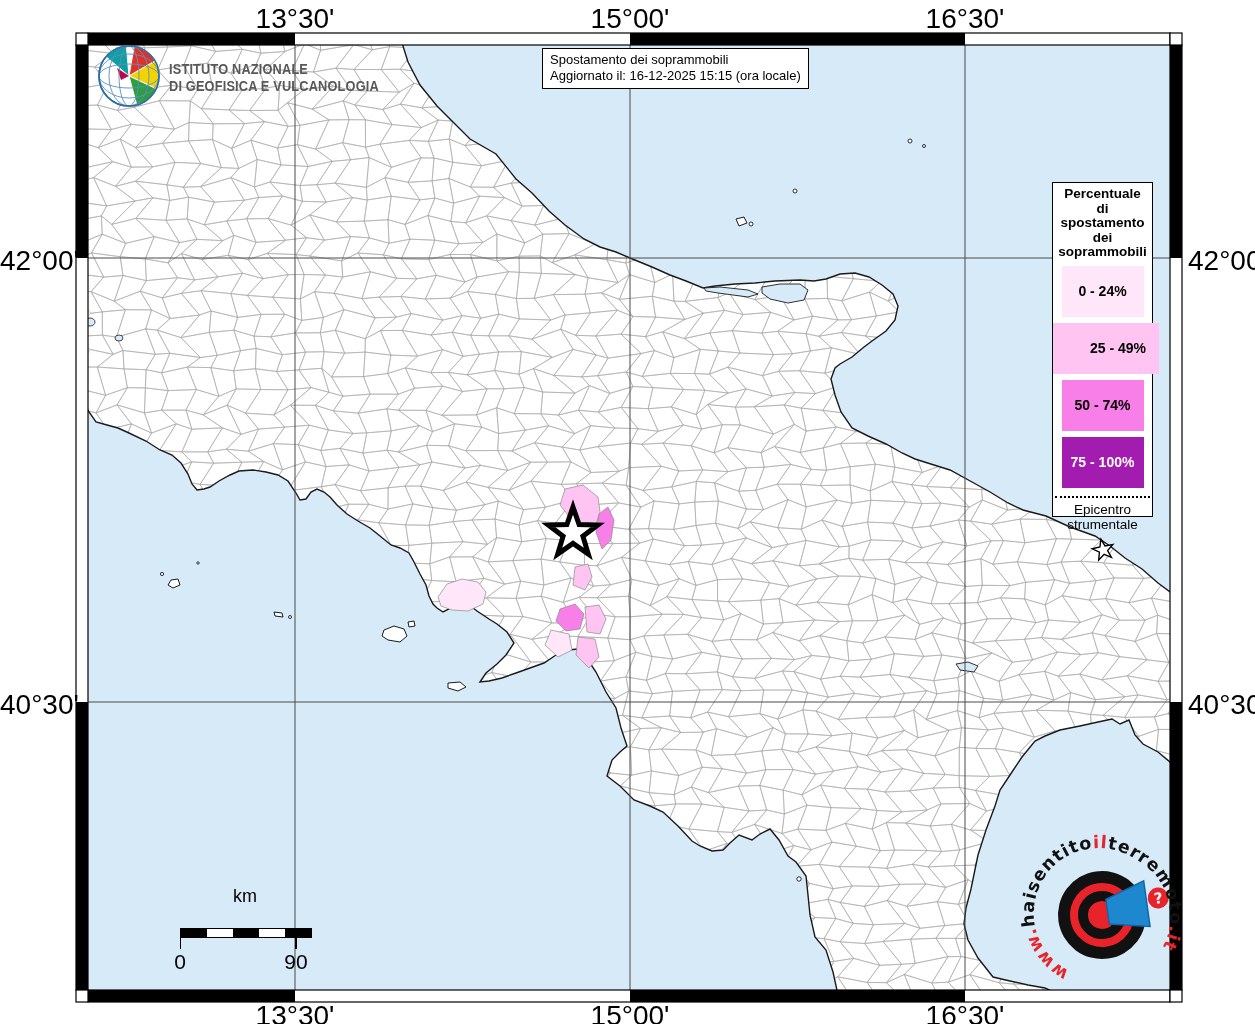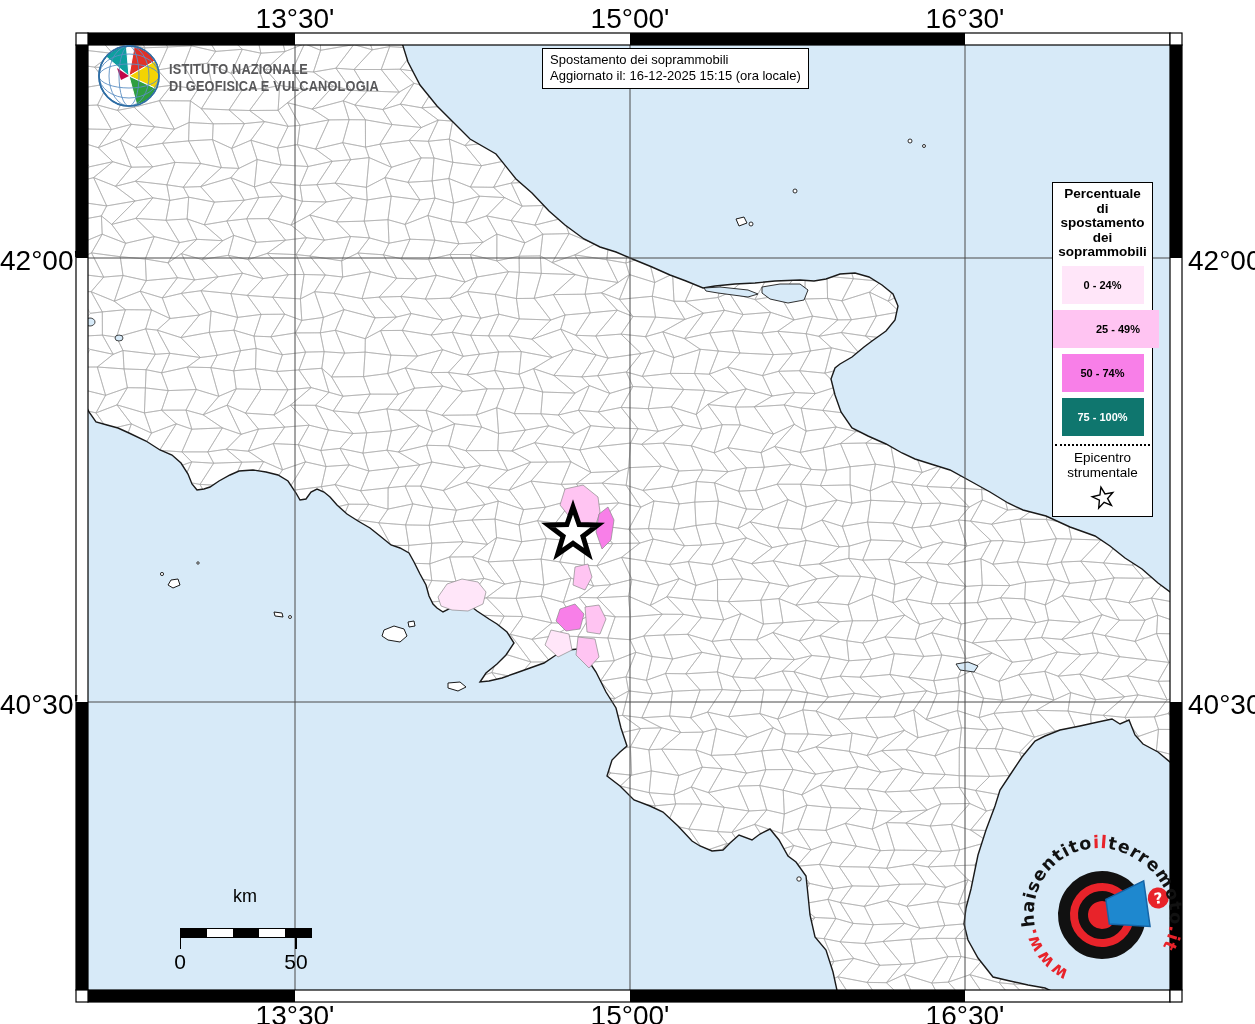--- a/index.html
+++ b/index.html
@@ -21,22 +21,22 @@
   
   .ingv{position:absolute;left:97px;top:44px;display:flex;align-items:center;}
   .ingv-text{margin-left:8px;color:#58585a;font-weight:bold;font-size:14.5px;line-height:17px;
     transform:scaleX(.88);transform-origin:left center;letter-spacing:.2px;white-space:nowrap;}
   
   .legend{
     position:absolute;left:1052px;top:170px;width:101px;height:335px;background:#fff;
     border:1.4px solid #000;box-sizing:border-box;text-align:center;color:#000;margin-top:12px;
   }
   .legend-title{font-weight:bold;font-size:13.5px;line-height:14.5px;margin-top:4px;}
-  .swatch{width:82px;height:38px;margin:6px auto 0 auto;display:flex;align-items:center;justify-content:center;
-    font-weight:bold;font-size:11px;}
+  .swatch{width:82px;height:51px;margin:6px auto 0 auto;display:flex;align-items:center;justify-content:center;
+    font-weight:bold;font-size:14px;}
   .legend-dots{border:none;border-top:2.2px dotted #000;margin:8px 2px 4px 2px;}
   .legend-epi{font-weight:normal;font-size:13.5px;line-height:15px;}
   .legend-star{margin-top:4px;}
   
   .scalebar{position:absolute;left:158px;top:886px;width:174px;height:100px;color:#000;}
   .scalebar .km{position:absolute;left:0;top:0;width:174px;text-align:center;font-size:18px;}
   .scalebar .bar{position:absolute;left:22px;top:42px;width:130px;height:8px;border:1.6px solid #000;display:flex;}
   .scalebar .seg{flex:1;}
   .scalebar .tick{position:absolute;width:1.8px;background:#000;top:42px;height:21px;}
   .scalebar .num{position:absolute;top:64px;font-size:21px;text-align:center;}
@@ -158,21 +158,21 @@
   <div class="legend-title">
     <div>Percentuale</div>
     <div>di</div>
     <div>spostamento</div>
     <div>dei</div>
     <div>soprammobili</div>
   </div>
   <div class="swatch" style="background-color: rgb(255, 230, 249); color: rgb(0, 0, 0);">0 - 24%</div>
   <div class="swatch" style="background-color: rgb(255, 196, 242); color: rgb(0, 0, 0); padding-left: 24px;">25 - 49%</div>
   <div class="swatch" style="background-color: rgb(248, 127, 232); color: rgb(0, 0, 0);">50 - 74%</div>
-  <div class="swatch" style="background-color: #0f766e; color: rgb(255, 255, 255);">75 - 100%</div>
+  <div class="swatch" style="background-color: #a21caf; color: rgb(255, 255, 255);">75 - 100%</div>
   <hr class="legend-dots">
   <div class="legend-epi">
     <div>Epicentro</div>
     <div>strumentale</div>
   </div>
   <div class="legend-star">
     <svg width="26" height="26" viewBox="0 0 26 26">
       <polygon points="13,3 15.6,10.4 23.5,10.6 17.2,15.4 19.5,22.9 13,18.4 6.5,22.9 8.8,15.4 2.5,10.6 10.4,10.4" fill="#fff" stroke="#000" stroke-width="1.4" transform="rotate(-12 13 13)"></polygon>
     </svg>
   </div>
@@ -183,21 +183,21 @@
   <div class="bar">
     <div class="seg" style="background:#000"></div>
     <div class="seg" style="background:#fff"></div>
     <div class="seg" style="background:#000"></div>
     <div class="seg" style="background:#fff"></div>
     <div class="seg" style="background:#000"></div>
   </div>
   <div class="tick" style="left:21.5px"></div>
   <div class="tick" style="left:137.2px"></div>
   <div class="num" style="left:10px;width:24px">0</div>
-  <div class="num" style="left:123px;width:30px">50</div>
+  <div class="num" style="left:123px;width:30px">90</div>
 </div>
 
 <div class="sitelogo">
   <svg width="180" height="180" viewBox="0 0 180 180">
     <defs>
       <path id="logo-circle" d="M50,136 A65,65 0 1,1 130,33.8 A65,65 0 1,1 50,136"></path>
     </defs>
     <g transform="rotate(-8 90 85)">
       <circle cx="90" cy="85" r="44" fill="#111"></circle>
       <circle cx="90" cy="85" r="28" fill="none" stroke="#e8232a" stroke-width="8"></circle>

